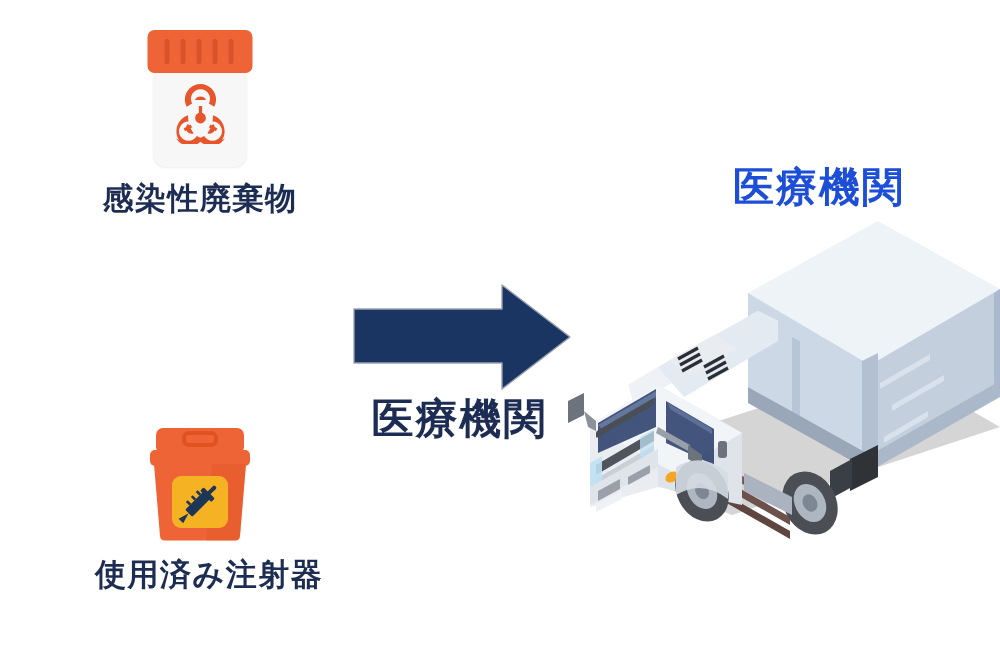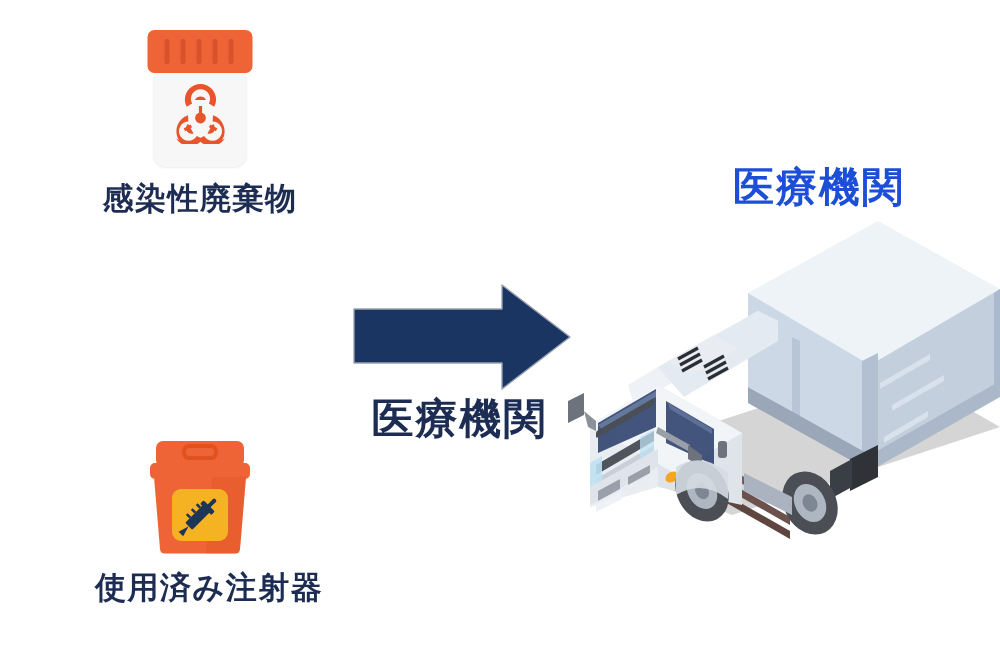--- a/index.html
+++ b/index.html
@@ -48,21 +48,21 @@
     background:#f7f7f7;border-radius:13px;
     box-shadow:0 1px 2px rgba(0,0,0,.07);
   }
   .biohazard-svg{position:absolute;left:50%;top:52px;transform:translateX(-50%);}
 
   
   #item-flask{left:95px;top:232px;width:210px;height:170px;}
   .flask-svg{position:absolute;left:50%;top:0;transform:translateX(-50%);}
 
   
-  #item-sharps{left:95px;top:439px;width:210px;height:180px;}
+  #item-sharps{left:95px;top:426px;width:210px;height:180px;}
   .sharps-svg{position:absolute;left:50%;top:0;transform:translateX(-50%);}
 
   
   #arrow-group{position:absolute;left:352px;top:283px;width:230px;height:180px;}
   .arrow-svg{position:absolute;left:0;top:0;}
   #arrow-caption{
     position:absolute;left:0;top:108px;width:215px;text-align:center;
     font-size:42px;font-weight:700;color:#1d2c52;letter-spacing:2px;
     font-family:"DejaVu Sans","Liberation Sans",sans-serif;white-space:nowrap;
   }

